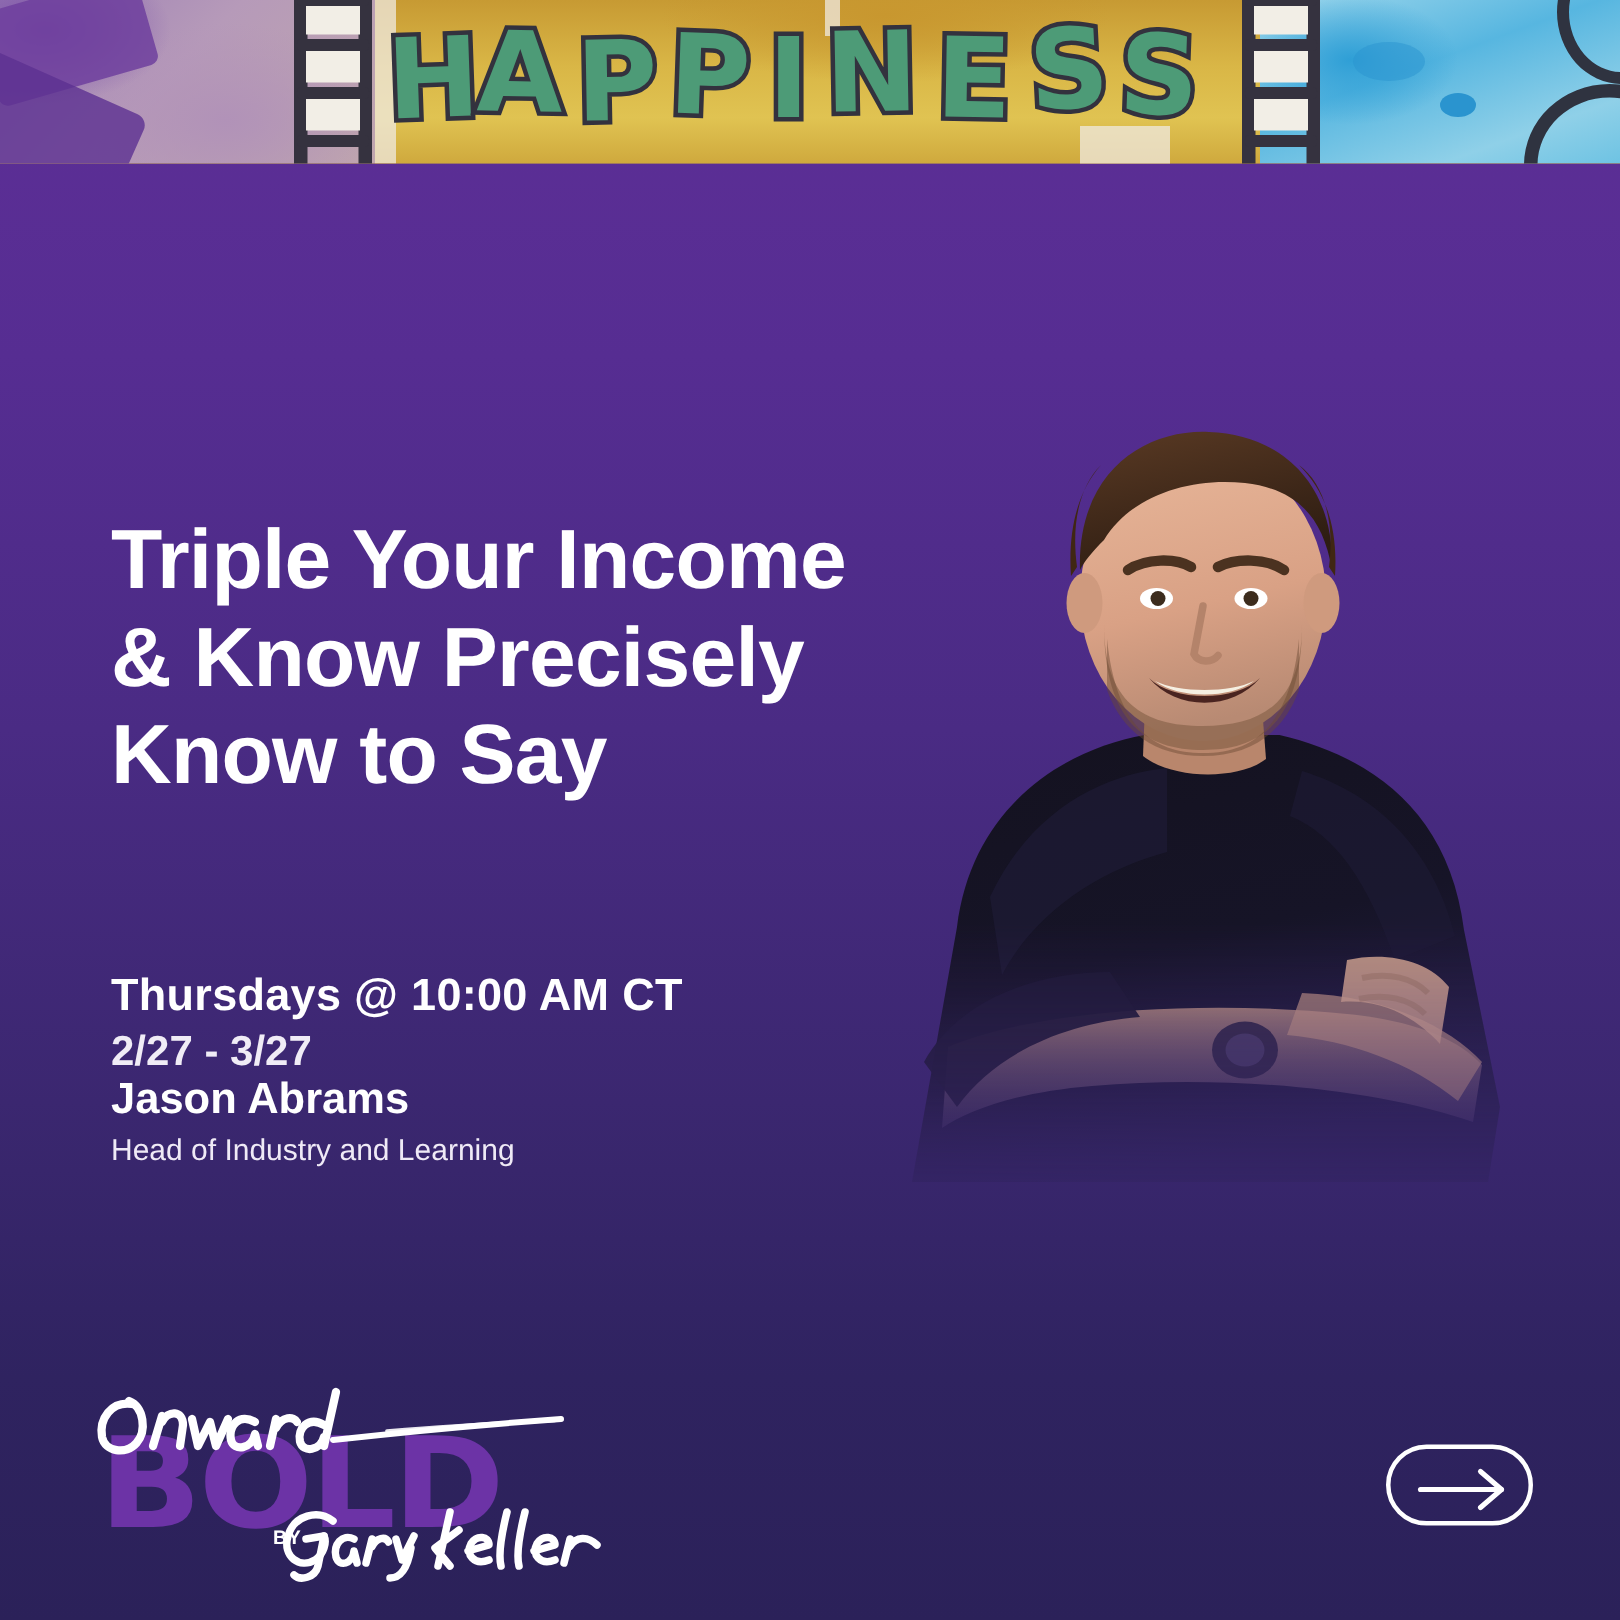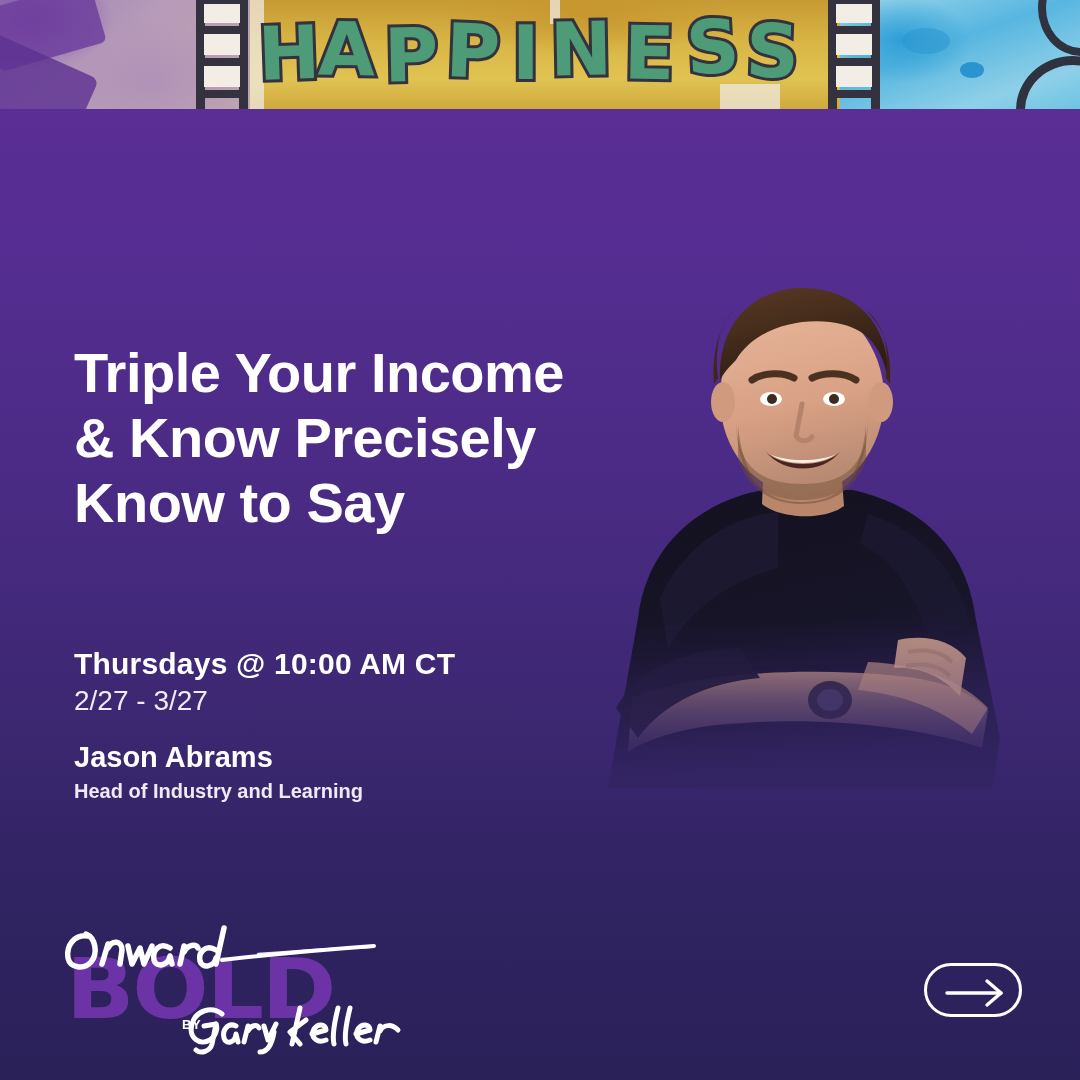--- a/index.html
+++ b/index.html
@@ -138,32 +138,32 @@
     position: absolute;
     left: 74px; top: 605px;
     color: #ffffff;
     margin-top: 40px;
   }
   .sched-main {
     font-size: 30px; font-weight: 700; line-height: 38px;
     letter-spacing: 0.2px;
   }
   .sched-dates {
-    font-size: 28px; font-weight: 400; line-height: 36px;
+    font-size: 28px; font-weight: 700; line-height: 36px;
     color: #f0ecf6;
   }
 
   
   .speaker {
     position: absolute;
     left: 74px; top: 714px;
     color: #ffffff;
   }
-  .sp-name { font-size: 29px; font-weight: 700; line-height: 38px; margin-top: 24px; }
-  .sp-role { font-size: 20px; font-weight: 700; line-height: 30px; color: #efeaf6; }
+  .sp-name { font-size: 29px; font-weight: 700; line-height: 38px; }
+  .sp-role { font-size: 20px; font-weight: 400; line-height: 30px; color: #efeaf6; }
 
   
   .portrait {
     position: absolute;
     left: 568px; top: 268px;
     width: 470px; height: 560px;
     -webkit-mask-image: linear-gradient(180deg, #000 0%, #000 62%, rgba(0,0,0,.55) 82%, rgba(0,0,0,0) 97%);
     mask-image: linear-gradient(180deg, #000 0%, #000 62%, rgba(0,0,0,.55) 82%, rgba(0,0,0,0) 97%);
   }
 

